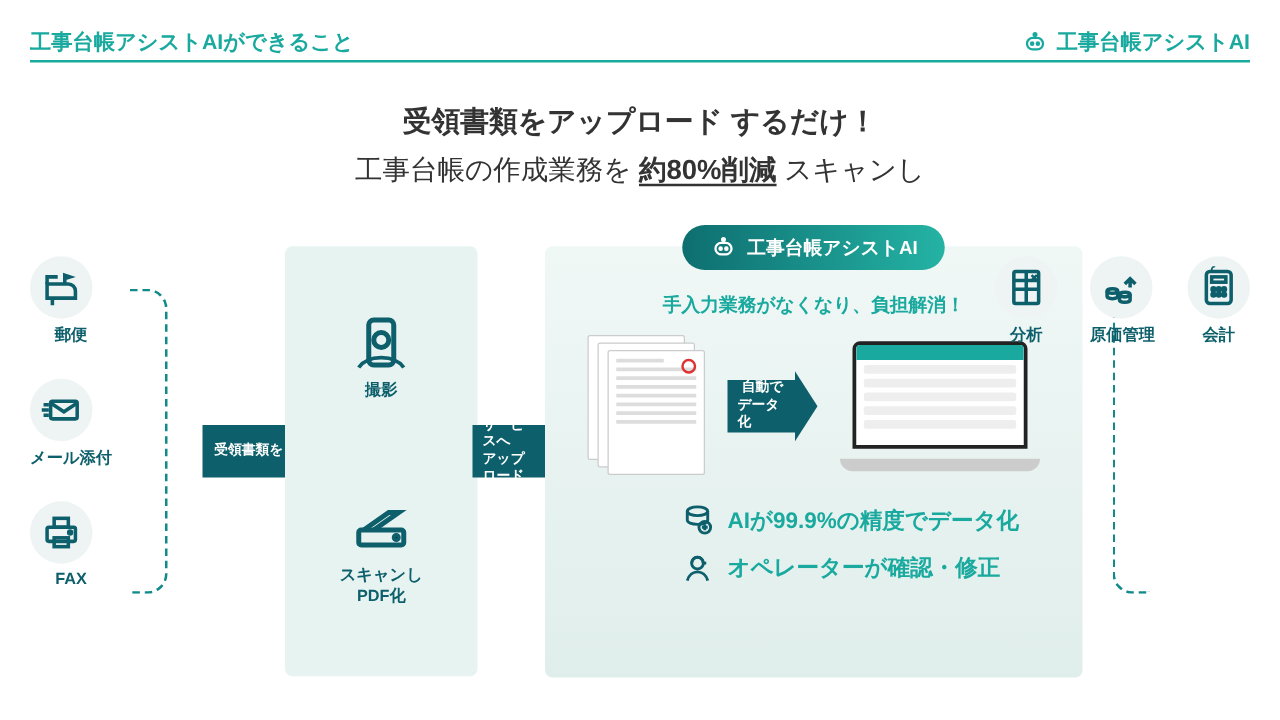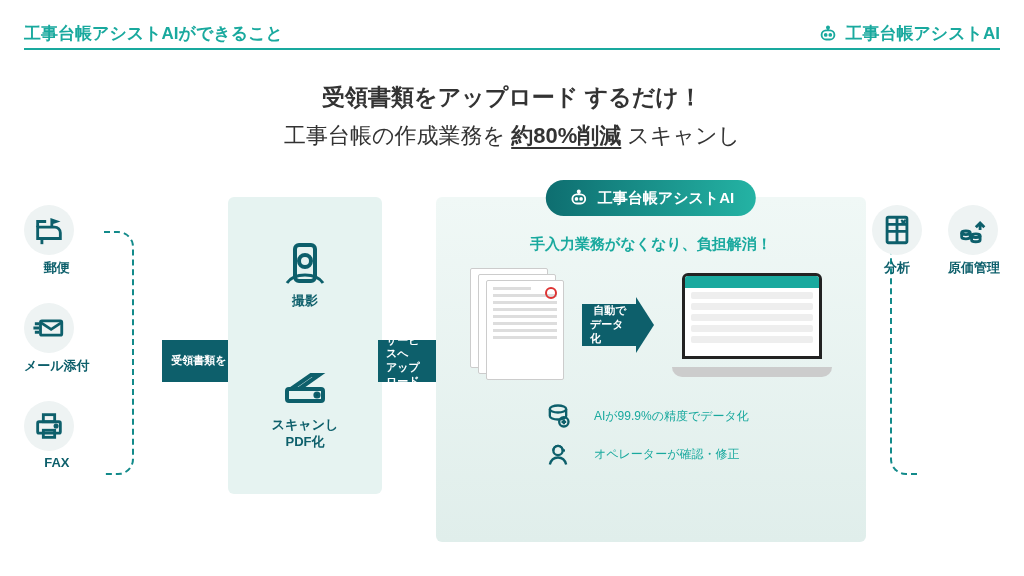--- a/index.html
+++ b/index.html
@@ -32,40 +32,40 @@
   .icon-lbl{text-align:center;font-size:13px;color:var(--teal-dark);font-weight:700;margin-top:4px;}
   
   .bracket-l{position:absolute;left:104px;top:56px;width:30px;height:244px;border:2px dashed var(--teal-mid);border-left:none;border-radius:0 16px 16px 0;}
   .bracket-r{position:absolute;right:104px;top:56px;width:30px;height:244px;border:2px dashed var(--teal-mid);border-right:none;border-radius:16px 0 0 16px;}
   
   .arrow{position:absolute;display:flex;align-items:center;}
   .arrow-body{height:42px;background:var(--teal-dark);color:#fff;font-size:11px;font-weight:700;display:flex;flex-direction:column;align-items:center;justify-content:center;padding:0 6px 0 8px;line-height:1.25;}
   .arrow-head{width:0;height:0;border-top:28px solid transparent;border-bottom:28px solid transparent;border-left:18px solid var(--teal-dark);}
   
   .panel{position:absolute;background:var(--panel);border-radius:6px;}
-  .panel1{left:228px;top:22px;width:154px;height:297px;display:flex;flex-direction:column;align-items:center;justify-content:space-around;padding:16px 6px;}
+  .panel1{left:228px;top:22px;width:154px;height:344px;display:flex;flex-direction:column;align-items:center;justify-content:space-around;padding:16px 6px;}
   .panel2{left:436px;top:22px;width:430px;height:345px;background:linear-gradient(180deg,#F0F8F6,#E0EEEB);padding-top:0;}
   
   .pill{position:absolute;top:-17px;left:50%;transform:translateX(-50%);background:linear-gradient(90deg,#0E6E70,#24B3A4);color:#fff;border-radius:22px;height:36px;display:flex;align-items:center;gap:8px;padding:0 22px;font-weight:700;font-size:15px;}
   .p2-title{text-align:center;color:var(--teal);font-weight:700;font-size:15px;margin-top:38px;}
   .p2-row{display:flex;align-items:center;justify-content:center;gap:18px;margin-top:14px;}
   .docstack{width:94px;height:114px;position:relative;}
   .doc{position:absolute;width:78px;height:100px;background:#fff;border:1px solid #ccc;border-radius:2px;}
   .doc1{left:0;top:0;}
   .doc2{left:8px;top:6px;}
   .doc3{left:16px;top:12px;padding:6px;}
   .doc3 .dl{height:3px;background:#ddd;margin-bottom:4px;}
   .doc3 .stamp{position:absolute;top:6px;right:6px;width:12px;height:12px;border:2px solid #d33;border-radius:50%;}
   .laptop{width:160px;height:104px;position:relative;}
   .lap-scr{position:absolute;left:10px;top:0;right:10px;height:86px;border:3px solid #222;border-radius:6px 6px 0 0;background:#fff;overflow:hidden;}
   .lap-bar{height:12px;background:var(--teal);}
   .lap-row{height:7px;margin:4px 6px;background:#eee;border-radius:2px;}
   .lap-base{position:absolute;bottom:0;left:0;right:0;height:10px;background:#ccc;border-radius:0 0 10px 10px;}
   .p2-feat{display:flex;flex-direction:column;gap:10px;margin:20px 0 0 108px;}
-  .feat{display:flex;align-items:center;gap:22px;color:var(--teal);font-weight:400;font-size:12px;}
+  .feat{display:flex;align-items:center;gap:10px;color:var(--teal);font-weight:700;font-size:18px;}
   .feat .fic{width:28px;height:28px;display:flex;align-items:center;justify-content:center;color:var(--teal-dark);}
   
   .outputs{position:absolute;right:24px;top:30px;display:flex;gap:26px;}
   
   .p1-item{display:flex;flex-direction:column;align-items:center;gap:4px;}
   .p1-lbl{color:var(--teal-dark);font-weight:700;font-size:13px;text-align:center;line-height:1.3;}
   
   .ic{width:34px;height:34px;}
   .ic svg{width:100%;height:100%;stroke:var(--teal-dark);fill:none;stroke-width:2;}
   .p1-item .ic{width:48px;height:48px;}
@@ -269,15 +269,31 @@
           <span class="ic"><svg viewBox="0 0 24 24">
               <ellipse cx="7" cy="14" rx="3" ry="1.3"></ellipse>
               <path d="M4 14v3c0 .7 1.3 1.3 3 1.3s3-.6 3-1.3v-3"></path>
               <ellipse cx="14" cy="16" rx="3" ry="1.3"></ellipse>
               <path d="M11 16v3c0 .7 1.3 1.3 3 1.3s3-.6 3-1.3v-3"></path>
               <path d="M14 10l3-3 3 3M17 7v5"></path>
             </svg></span>
         </div>
       <div class="icon-lbl">原価管理</div>
     </div>
+    <div>
+      <div class="icon-disc">
+          <span class="ic"><svg viewBox="0 0 24 24">
+              <rect x="5" y="3" width="14" height="18" rx="2"></rect>
+              <rect x="8" y="6" width="8" height="3"></rect>
+              <circle cx="9" cy="13" r="0.8" fill="currentColor"></circle>
+              <circle cx="12" cy="13" r="0.8" fill="currentColor"></circle>
+              <circle cx="15" cy="13" r="0.8" fill="currentColor"></circle>
+              <circle cx="9" cy="16" r="0.8" fill="currentColor"></circle>
+              <circle cx="12" cy="16" r="0.8" fill="currentColor"></circle>
+              <circle cx="15" cy="16" r="0.8" fill="currentColor"></circle>
+              <path d="M8 3v-1a2 2 0 0 1 2-2" stroke-width="1"></path>
+            </svg></span>
+        </div>
+      <div class="icon-lbl">会計</div>
+    </div>
   </div>
 
 </div>
 
 </body></html>

